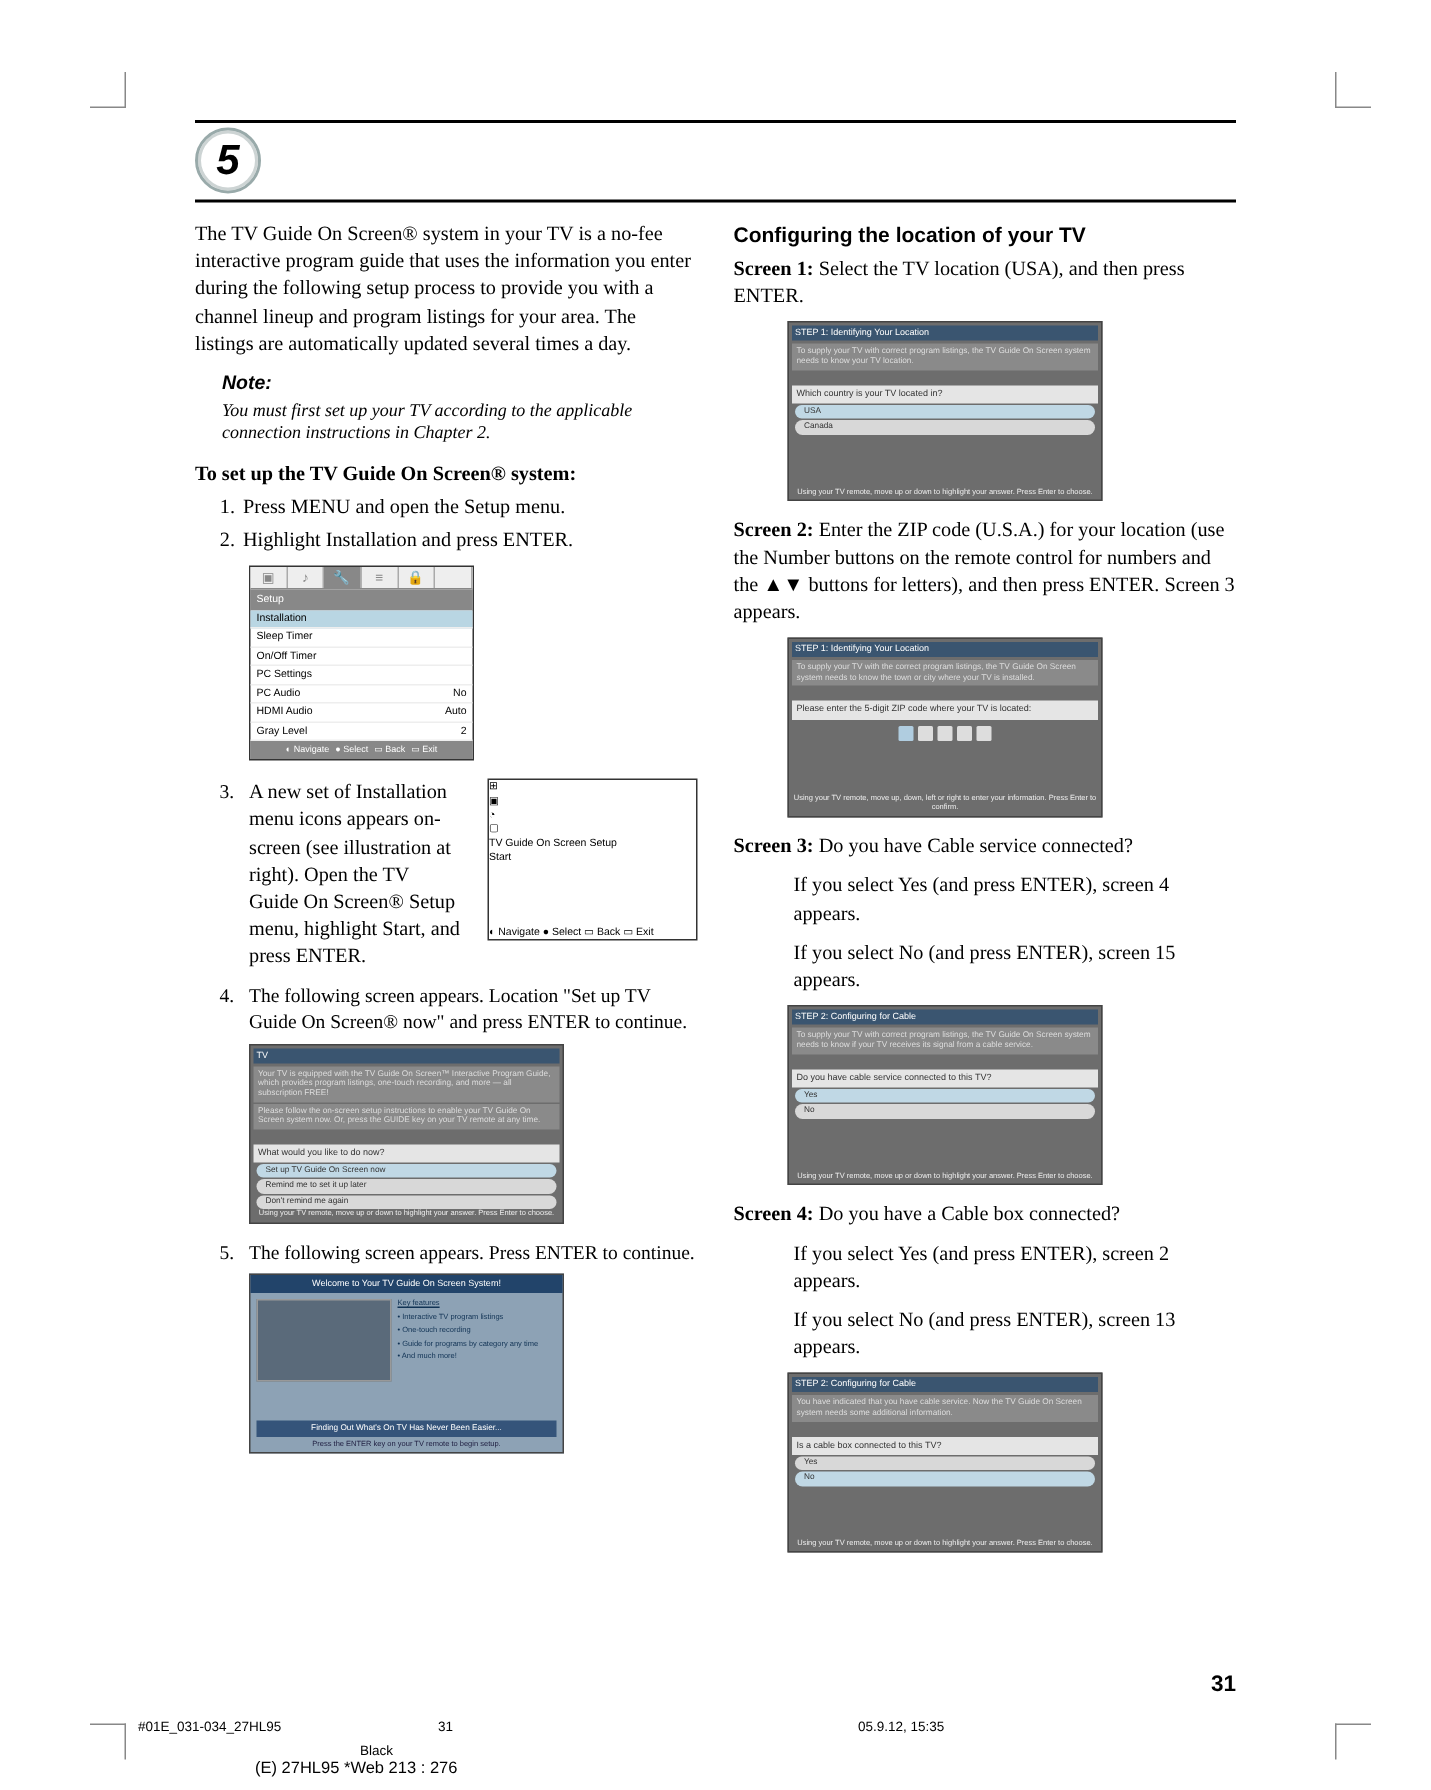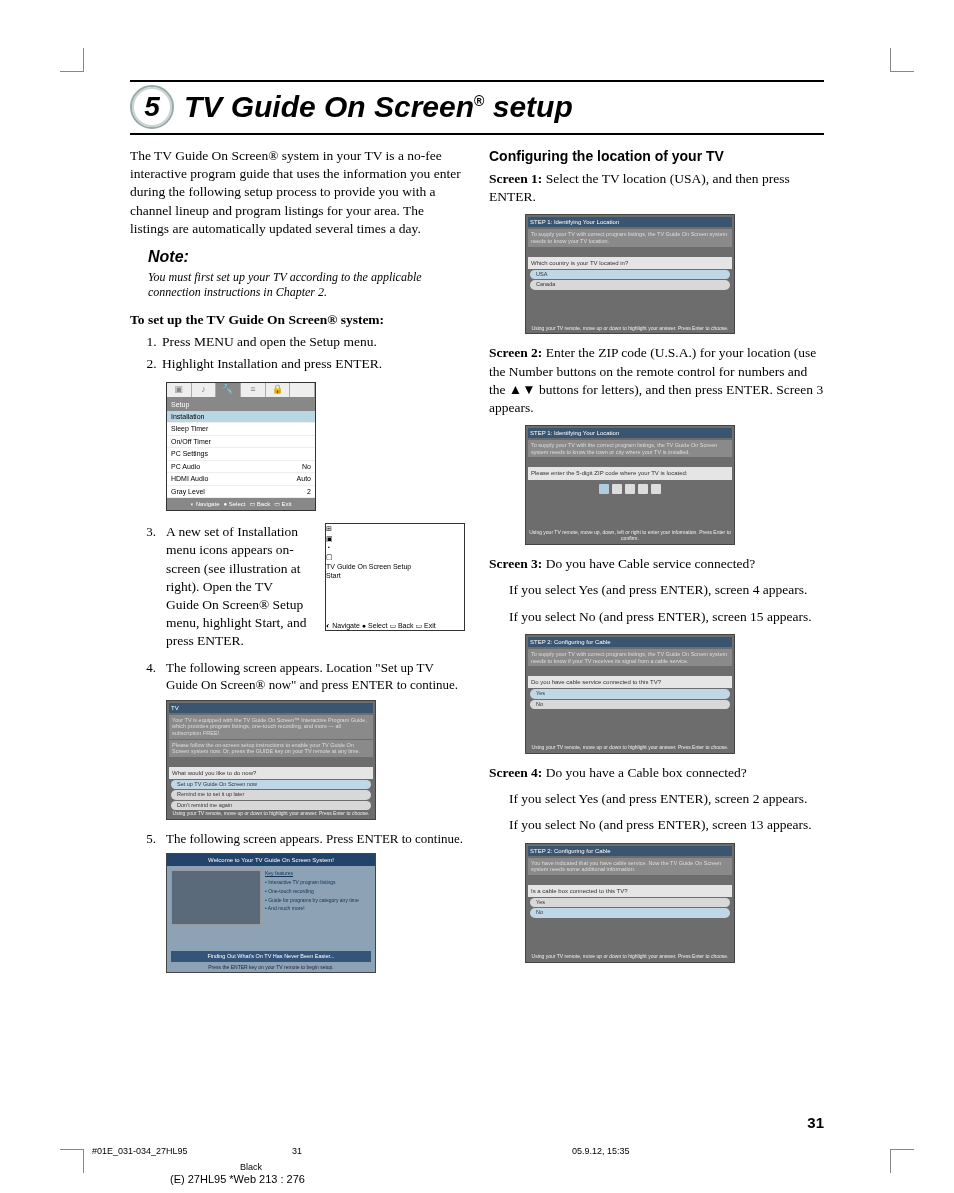--- a/index.html
+++ b/index.html
@@ -44,31 +44,31 @@
     font-weight: bold;
     font-size: 21px;
     border-bottom: 1px solid #000;
     padding-bottom: 4px;
     margin-bottom: 14px;
   }
   .section-title sup { font-size: 11px; vertical-align: super; }
   .cols { display: flex; gap: 24px; }
   .col { flex: 1; min-width: 0; }
   .body-p { margin-bottom: 8px; font-size: 13.5px; }
-  .note-label { font-family: Arial, sans-serif; font-weight: bold; font-style: italic; font-size: 16px; margin-left: 18px; }
+  .note-label { font-family: Arial, sans-serif; font-weight: bold; font-style: italic; font-size: 13px; margin-left: 18px; }
   .note-body { font-style: italic; font-size: 12px; margin: 2px 0 10px 18px; line-height: 1.3; }
   .subhead { font-weight: bold; font-size: 13.5px; margin-bottom: 4px; }
   ol.steps { list-style: decimal; margin-left: 30px; font-size: 13.5px; }
   ol.steps li { margin-bottom: 4px; padding-left: 2px; }
   .step-row { display: flex; gap: 10px; align-items: flex-start; margin-left: 12px; margin-bottom: 6px; }
   .step-num { width: 14px; text-align: right; }
   .step-text { flex: 1; }
   .subhead-col2 { font-family: Arial, sans-serif; font-weight: bold; font-size: 14px; margin-bottom: 4px; }
   .screen-label { font-weight: bold; }
-  .indent { margin-left: 20px; }
+  .indent { margin-left: 40px; }
   .menu-mock {
     width: 150px; border: 1px solid #333;
     font-family: Arial, sans-serif; font-size: 7px;
     margin: 8px auto 12px 36px;
     background: #fff;
   }
   .menu-mock .tabs { display: flex; background: #eee; border-bottom: 1px solid #888; }
   .menu-mock .tab { flex: 1; height: 14px; border-right: 1px solid #aaa; display:flex; align-items:center; justify-content:center; font-size:9px; color:#888;}
   .menu-mock .tab.active { background: #888; color:#fff; }
   .menu-mock .title { background:#888; color:#fff; padding:2px 4px; }
@@ -133,23 +133,20 @@
 
 <div class="crop-tl"></div>
 <div class="crop-tr"></div>
 <div class="crop-bl"></div>
 <div class="crop-br"></div>
 
 <div class="page">
   <div class="rule-top"></div>
   <div class="chapter-row">
     <div class="chapter-badge">5</div>
-    <div class="chapter-title">
-      <span>TV Guide On Screen</span><sup>®</sup><span> setup</span>
-    </div>
   </div>
 
 
   <div class="cols">
 
     <div class="col">
       <p class="body-p">The TV Guide On Screen® system in your TV is a no-fee interactive program guide that uses the information you enter during the following setup process to provide you with a channel lineup and program listings for your area. The listings are automatically updated several times a day.</p>
       <div class="note-label">Note:</div>
       <div class="note-body">You must first set up your TV according to the applicable connection instructions in Chapter 2.</div>
       <div class="subhead">To set up the TV Guide On Screen® system:</div>

